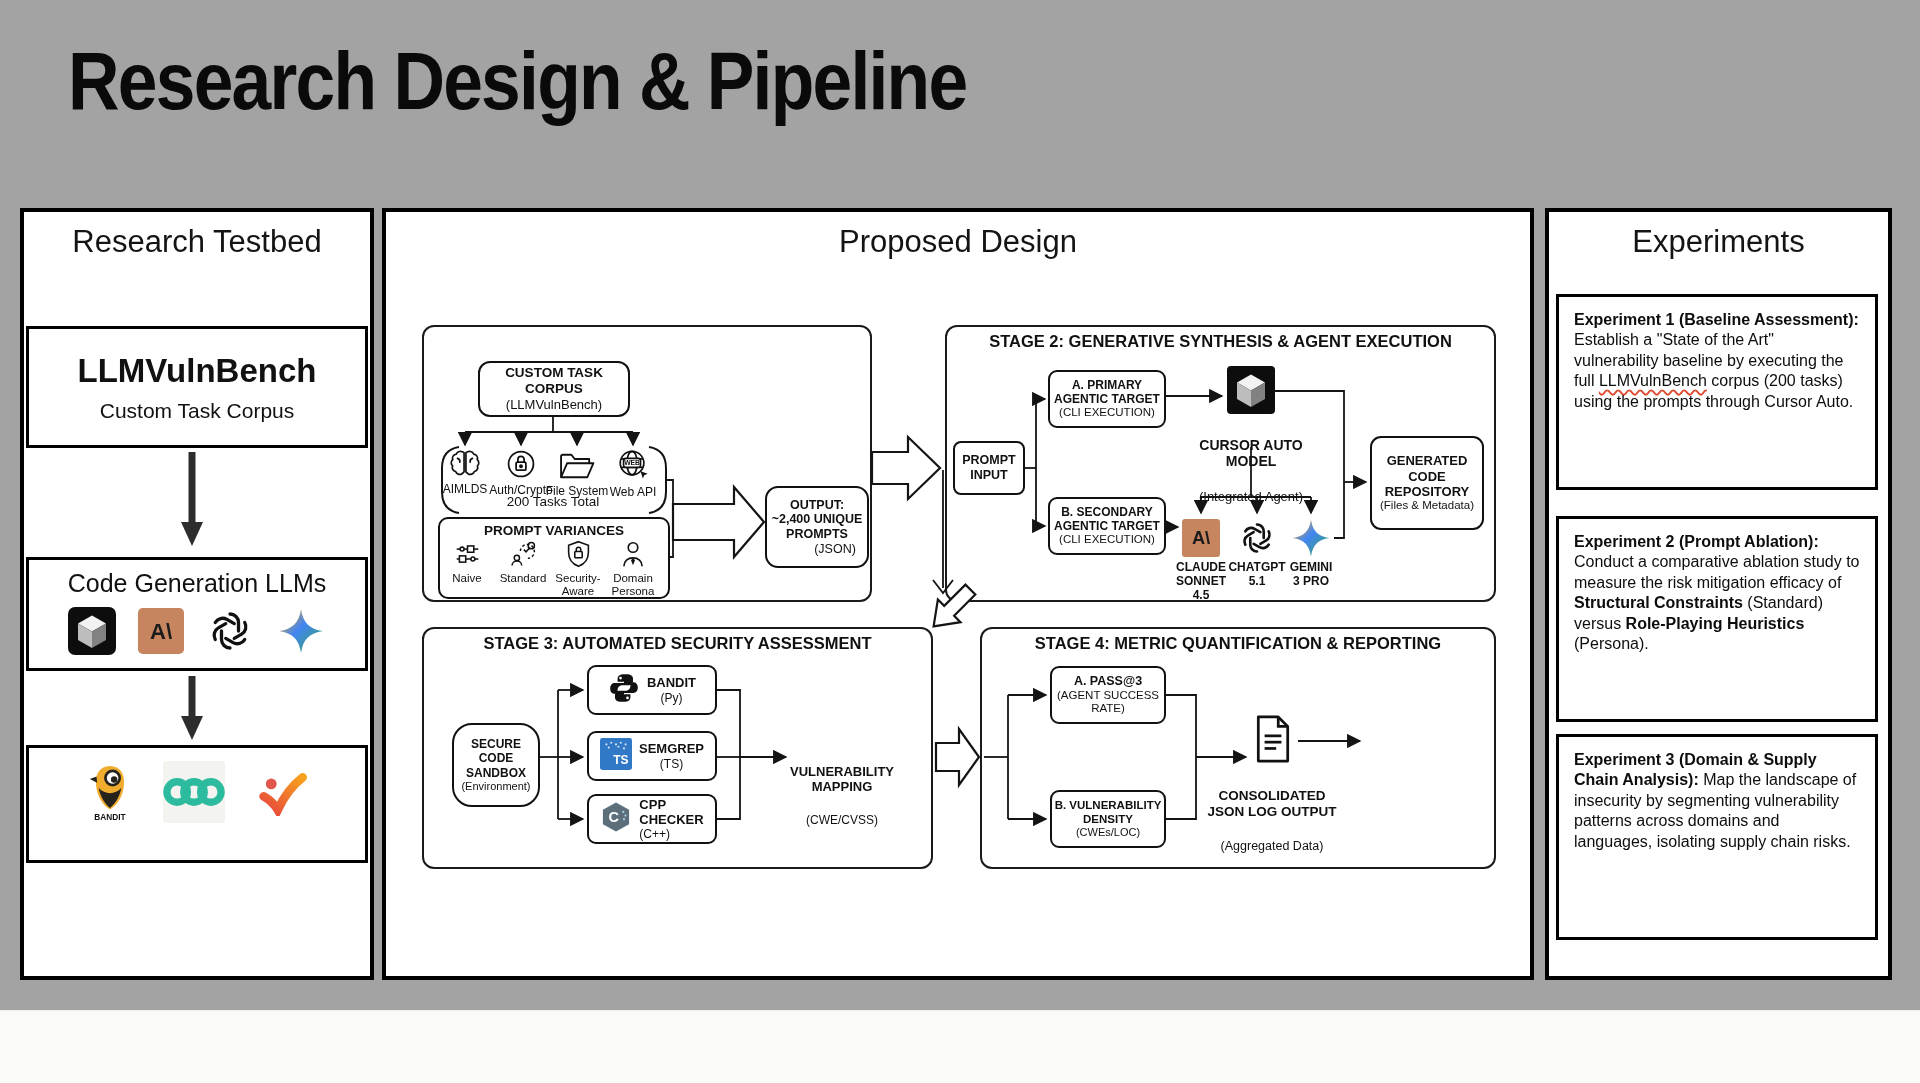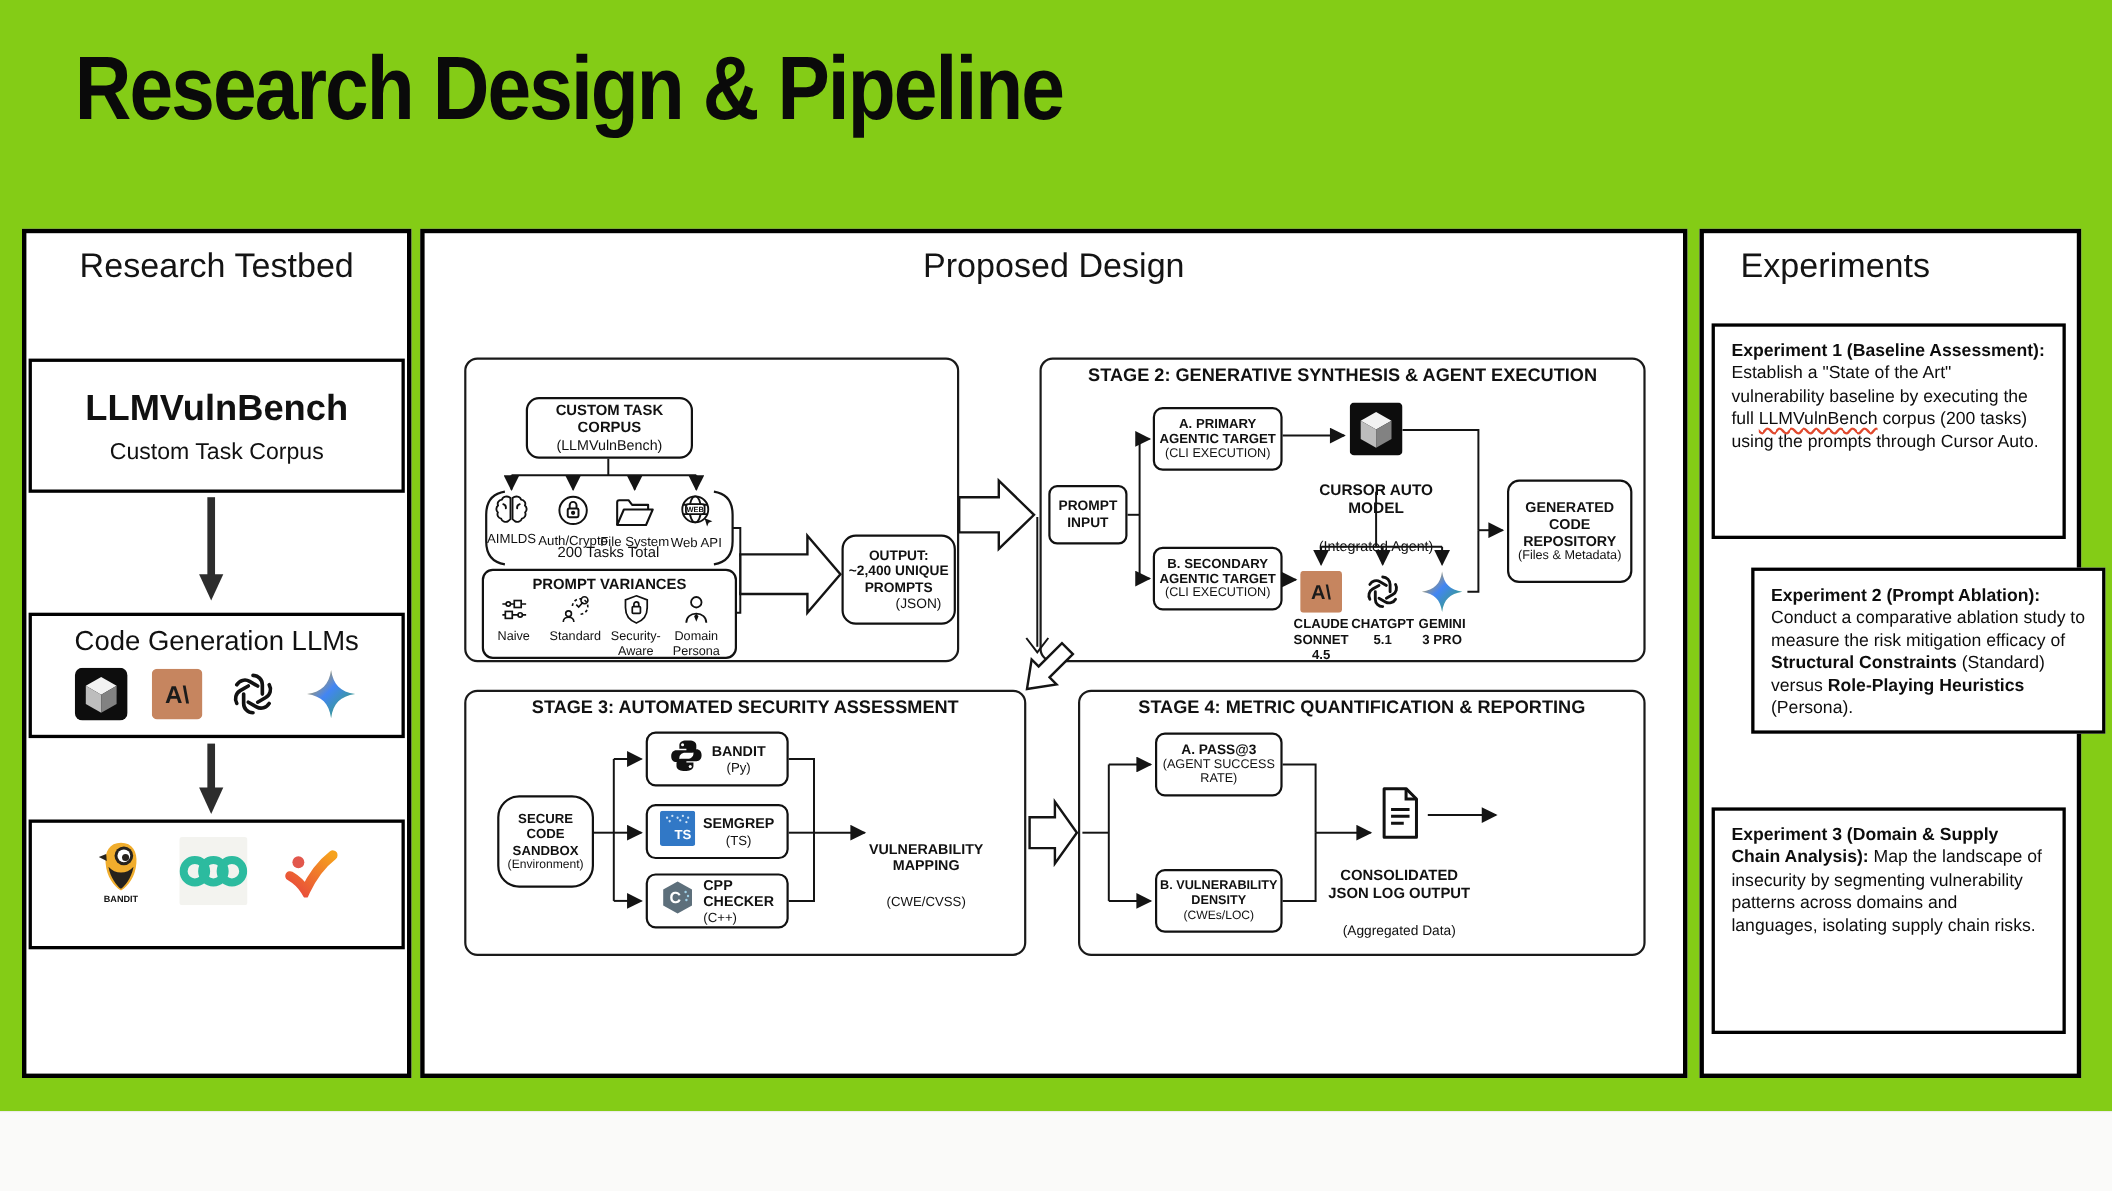--- a/index.html
+++ b/index.html
@@ -1,17 +1,17 @@
 <!DOCTYPE html>
 <html><head>
 <meta charset="utf-8">
 <style>
   html,body{margin:0;padding:0;background:#fff;}
   body{font-family:"Liberation Sans", sans-serif;color:#111;}
-  #canvas{position:relative;width:1920px;height:1083px;background:#84cc16;overflow:hidden;}
+  #canvas{position:relative;width:1920px;height:1083px;background:#a3a3a3;overflow:hidden;}
   .abs{position:absolute;}
   #main-title{position:absolute;left:68px;top:34px;font-size:82px;font-weight:bold;letter-spacing:-2px;color:#0a0a0a;transform:scaleX(.87);transform-origin:0 0;white-space:nowrap;}
   .panel{position:absolute;border:4px solid #000;background:#fff;box-sizing:border-box;}
   .phead{position:absolute;text-align:center;font-size:31px;font-weight:500;color:#141414;}
   .stage{position:absolute;border:2px solid #1a1a1a;border-radius:12px;background:#fff;box-sizing:border-box;}
   .stage-title{position:absolute;font-weight:bold;font-size:16.5px;text-align:center;color:#111;white-space:nowrap;}
   .box{position:absolute;border:2.5px solid #111;border-radius:10px;background:#fff;display:flex;flex-direction:column;align-items:center;justify-content:center;text-align:center;line-height:1.18;box-sizing:border-box;}
   .box .main{font-weight:bold;white-space:pre-line;}
   .box .sub{font-weight:normal;white-space:pre-line;}
   .lbl{position:absolute;text-align:center;line-height:1.18;white-space:pre-line;}
@@ -361,24 +361,24 @@
         <line x1="12" y1="33" x2="23" y2="33"></line>
       </svg></span>
   <div class="lbl" style="left:1202px;top:769px;width:140px;">
     <span class="main" style="font-size:13.5px;">CONSOLIDATED
 JSON LOG OUTPUT</span>
     <span class="sub" style="font-size:12.5px;">(Aggregated Data)</span>
   </div>
 
 
   <div class="panel" style="left:1545px;top:208px;width:347px;height:772px;"></div>
-  <div class="phead" style="left:1495px;top:224px;width:347px;">Experiments</div>
+  <div class="phead" style="left:1545px;top:224px;width:347px;">Experiments</div>
 
   <div class="expbox" style="left:1556px;top:294px;width:322px;height:196px;"><span class="b">Experiment 1 (Baseline Assessment): </span><span>Establish a "State of the Art" vulnerability baseline by executing the full </span><span class="wavy">LLMVulnBench</span><span> corpus (200 tasks) using the prompts through Cursor Auto.</span></div>
-  <div class="expbox" style="left:1556px;top:516px;width:322px;height:151px;margin-left:36px;"><span class="b">Experiment 2 (Prompt Ablation): </span><span>Conduct a comparative ablation study to measure the risk mitigation efficacy of </span><span class="b">Structural Constraints</span><span> (Standard) versus </span><span class="b">Role-Playing Heuristics</span><span> (Persona).</span></div>
+  <div class="expbox" style="left:1556px;top:516px;width:322px;height:206px;"><span class="b">Experiment 2 (Prompt Ablation): </span><span>Conduct a comparative ablation study to measure the risk mitigation efficacy of </span><span class="b">Structural Constraints</span><span> (Standard) versus </span><span class="b">Role-Playing Heuristics</span><span> (Persona).</span></div>
   <div class="expbox" style="left:1556px;top:734px;width:322px;height:206px;"><span class="b">Experiment 3 (Domain &amp; Supply Chain Analysis): </span><span>Map the landscape of insecurity by segmenting vulnerability patterns across domains and languages, isolating supply chain risks.</span></div>
 
   <svg class="abs" style="left:0;top:0;pointer-events:none;" width="1920" height="1083">
 
     <g>
       <line x1="192" y1="452" x2="192" y2="524" stroke="#2d2d2d" stroke-width="7"></line>
       <polygon points="181,522 203,522 192,546" fill="#2d2d2d"></polygon>
       <line x1="192" y1="676" x2="192" y2="718" stroke="#2d2d2d" stroke-width="7"></line>
       <polygon points="181,716 203,716 192,740" fill="#2d2d2d"></polygon>
     </g>

